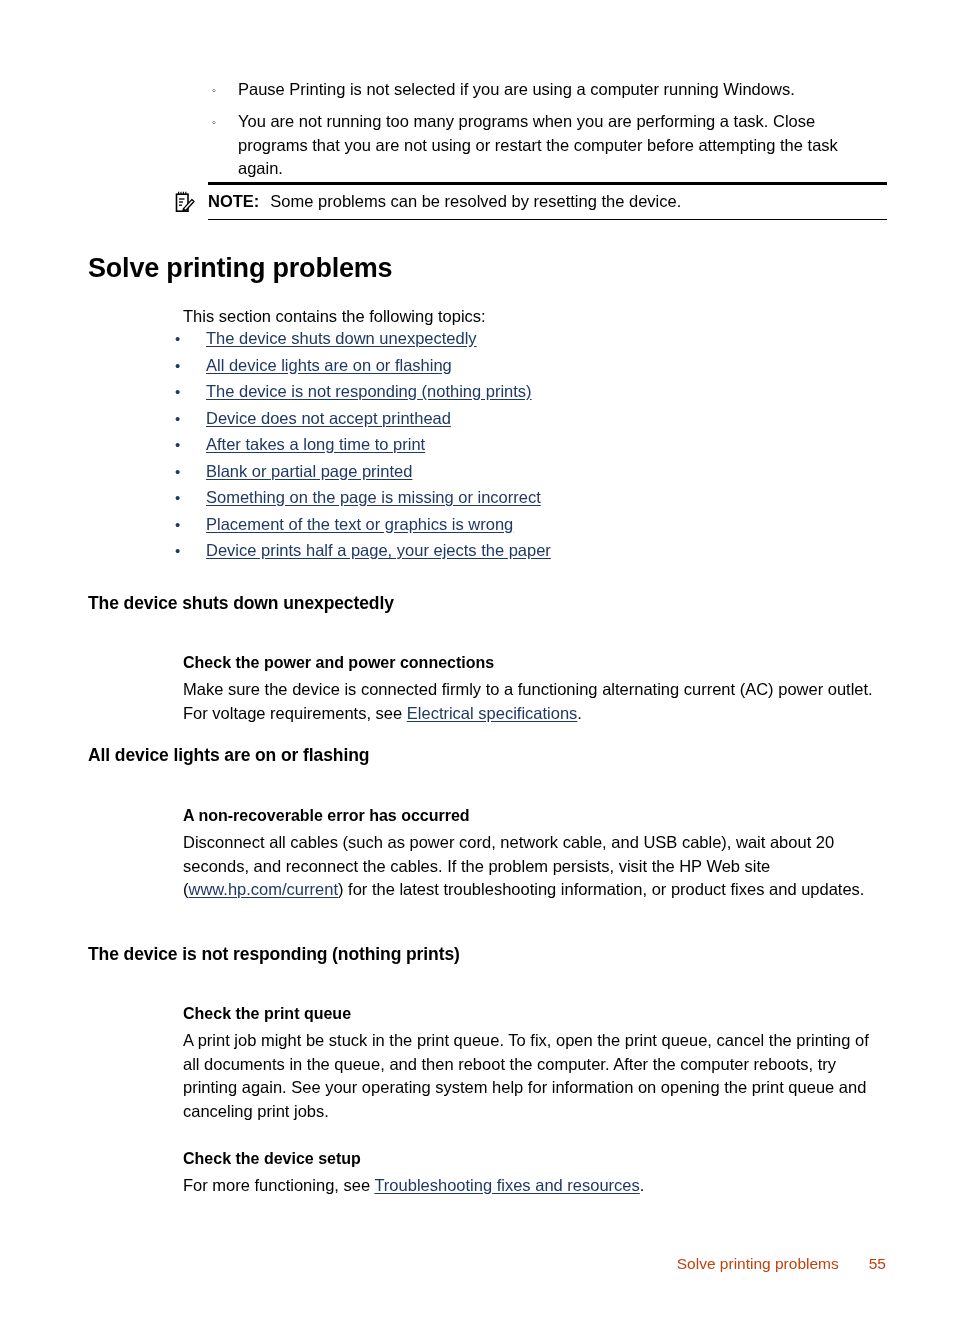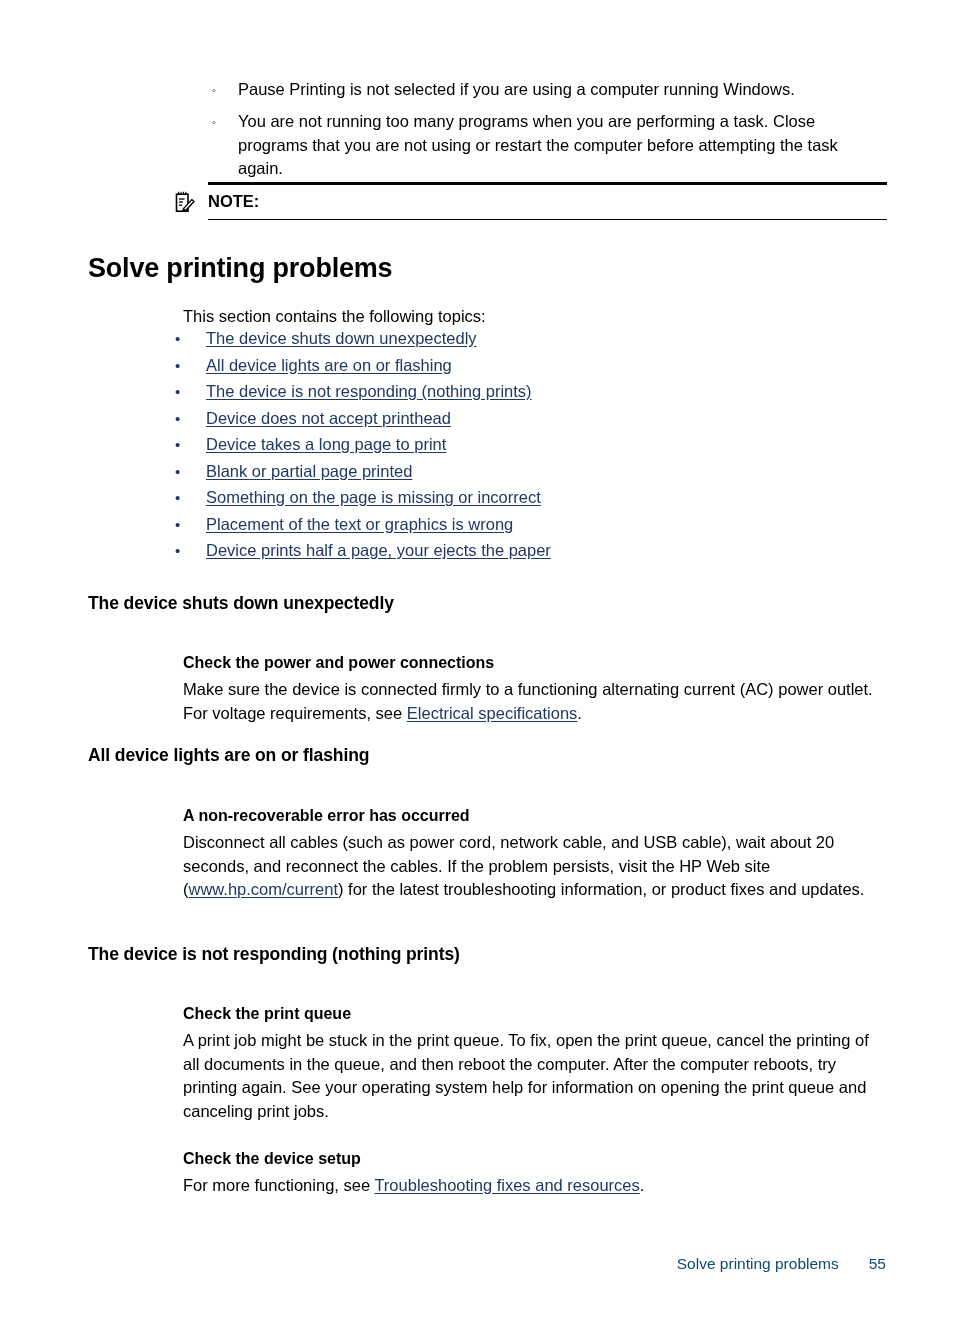--- a/index.html
+++ b/index.html
@@ -170,21 +170,21 @@
 
   
   #page-footer {
     position: absolute;
     left: 0;
     right: 68px;
     top: 1254px;
     text-align: right;
     font-size: 15.5px;
     line-height: 20px;
-    color: #0c4a6e;
+    color: #c2410c;
   }
   #footer-chapter { margin-right: 30px; }
 </style>
 </head>
 <body>
 
 <div class="page">
 
   <div id="subbullet-list">
 
@@ -213,20 +213,21 @@
         <line x1="4.0" y1="14.2" x2="7.0" y2="14.2" stroke="#000000" stroke-width="1.3"></line>
         <path d="M8.5 17.6 L16.8 8.6 L19.0 10.6 L10.7 19.4 L7.9 20.2 Z" fill="#ffffff" stroke="#000000" stroke-width="1.4" stroke-linejoin="round"></path>
         <line x1="8.5" y1="17.6" x2="10.7" y2="19.4" stroke="#000000" stroke-width="1.2"></line>
       </svg>
     </span>
 
     <div class="note-rules">
       <div class="rule-top"></div>
       <div class="note-body">
         <span class="note-label">NOTE:</span>
+        <span>Some problems can be resolved by resetting the device.</span>
       </div>
       <div class="rule-bottom"></div>
     </div>
   </div>
 
   <h1 id="h1-solve-printing-problems">Solve printing problems</h1>
 
   <div class="body-col" id="intro-line">
     <p class="body">This section contains the following topics:</p>
   </div>
@@ -248,21 +249,21 @@
       <span class="doclink">The device is not responding (nothing prints)</span>
     </div>
 
     <div class="topic-li">
       <span class="topic-marker">•</span>
       <span class="doclink">Device does not accept printhead</span>
     </div>
 
     <div class="topic-li">
       <span class="topic-marker">•</span>
-      <span class="doclink">Device takes a long page to print</span>
+      <span class="doclink">After takes a long time to print</span>
     </div>
 
     <div class="topic-li">
       <span class="topic-marker">•</span>
       <span class="doclink">Blank or partial page printed</span>
     </div>
 
     <div class="topic-li">
       <span class="topic-marker">•</span>
       <span class="doclink">Something on the page is missing or incorrect</span>

